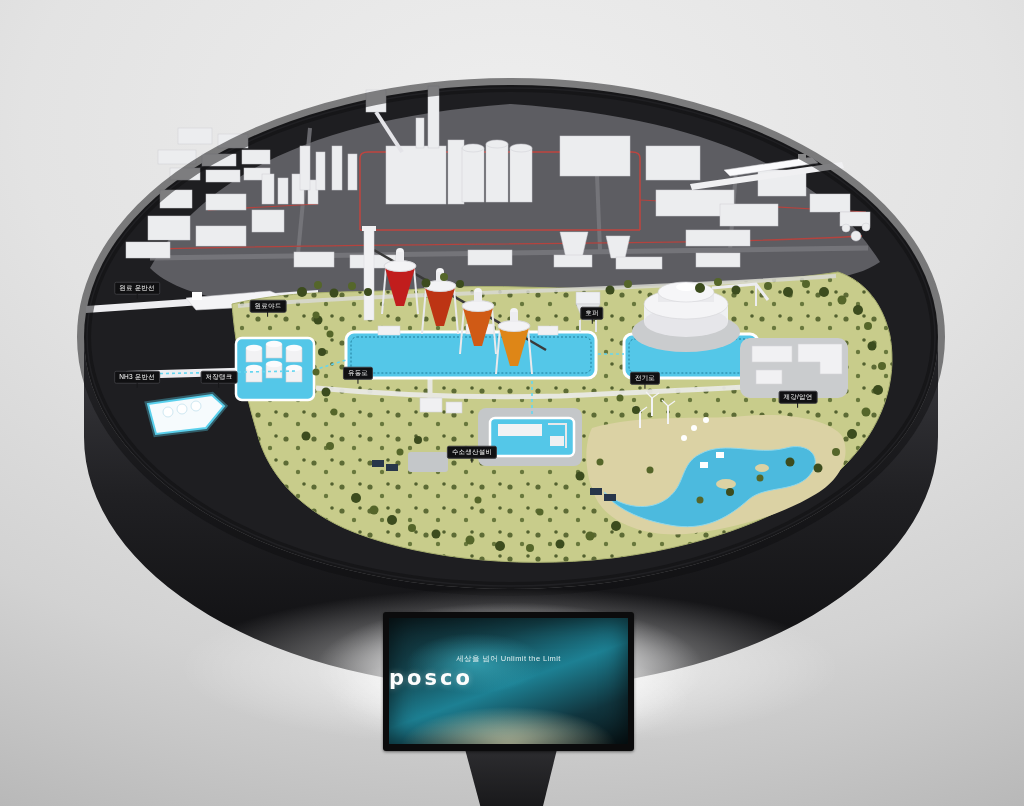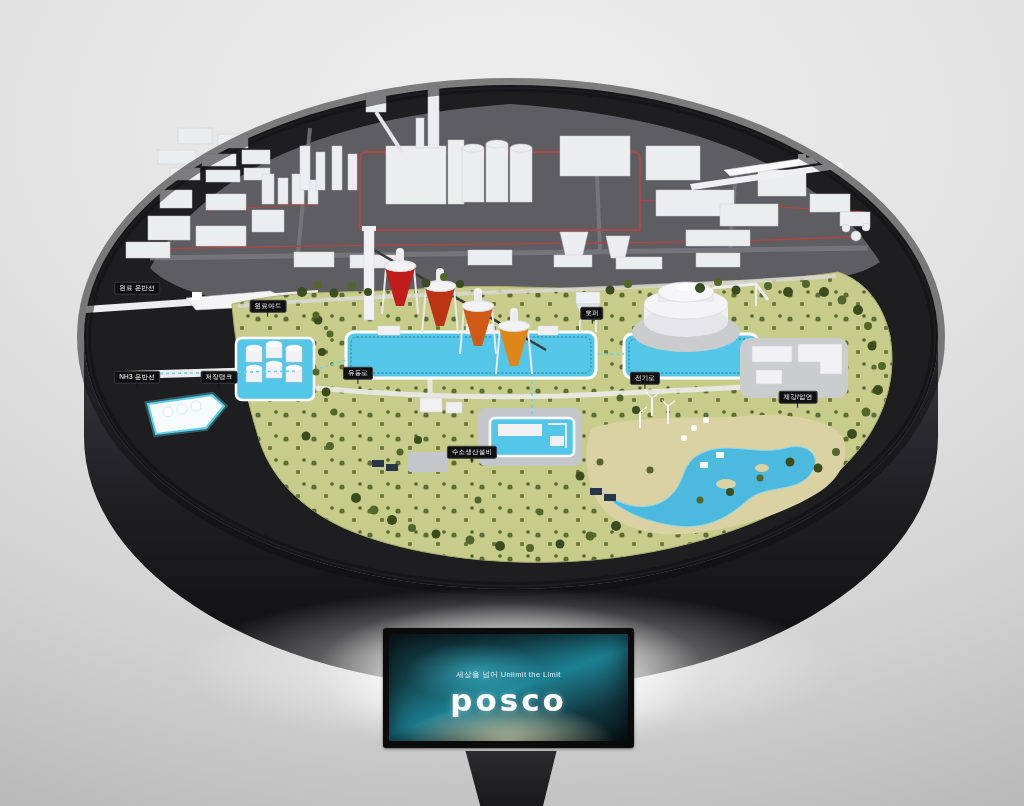--- a/index.html
+++ b/index.html
@@ -23,40 +23,40 @@
     background:#18181a;transform:translateX(-50%);
   }
   
   .glow{
     position:absolute;left:250px;top:580px;width:520px;height:180px;
     background:radial-gradient(50% 50% at 50% 50%, rgba(255,255,255,.95) 0%, rgba(255,255,255,.45) 45%, rgba(255,255,255,0) 75%);
     z-index:3;pointer-events:none;
   }
   
   .monitor{
-    position:absolute;left:383px;top:628px;width:251px;height:120px;
+    position:absolute;left:383px;top:612px;width:251px;height:139px;
     background:#0b0b0c;border-radius:3px;padding:0;z-index:6;
     box-shadow:0 1px 3px rgba(0,0,0,.5);
   }
   .screen{
     position:absolute;left:6px;top:6px;right:6px;bottom:7px;border-radius:1px;
     background:
       radial-gradient(95px 42px at 36% 36%, rgba(70,205,225,.55), rgba(70,205,225,0) 72%),
       radial-gradient(150px 55px at 50% 102%, rgba(240,245,205,.95), rgba(240,245,205,0) 72%),
       linear-gradient(160deg, #0c1e23 0%, #14454f 28%, #1d8093 52%, #11353e 78%, #09181c 100%);
     box-shadow:inset 0 0 26px rgba(0,0,0,.65);
     overflow:hidden;
   }
   .tagline{
     position:absolute;left:0;right:0;top:36px;text-align:center;
     font-size:7.5px;letter-spacing:.4px;color:rgba(236,246,246,.95);
   }
   .logo{
-    position:absolute;left:0;right:0;top:48px;text-align:center;
-    font-size:31px;font-weight:700;letter-spacing:3px;color:#fdfdfd;
+    position:absolute;left:0;right:0;top:48px;
+    font-size:21px;font-weight:700;letter-spacing:3px;color:#fdfdfd;
     text-shadow:0 0 6px rgba(255,255,255,.35);
     font-family:"DejaVu Sans", sans-serif;
   }
   .stand{
     position:absolute;left:452px;top:751px;width:123px;height:55px;z-index:4;
     background:linear-gradient(180deg,#2c2c2f 0%, #19191b 100%);
     clip-path:polygon(11% 0, 85% 0, 74% 100%, 23% 100%);
   }
 </style>
 </head>

